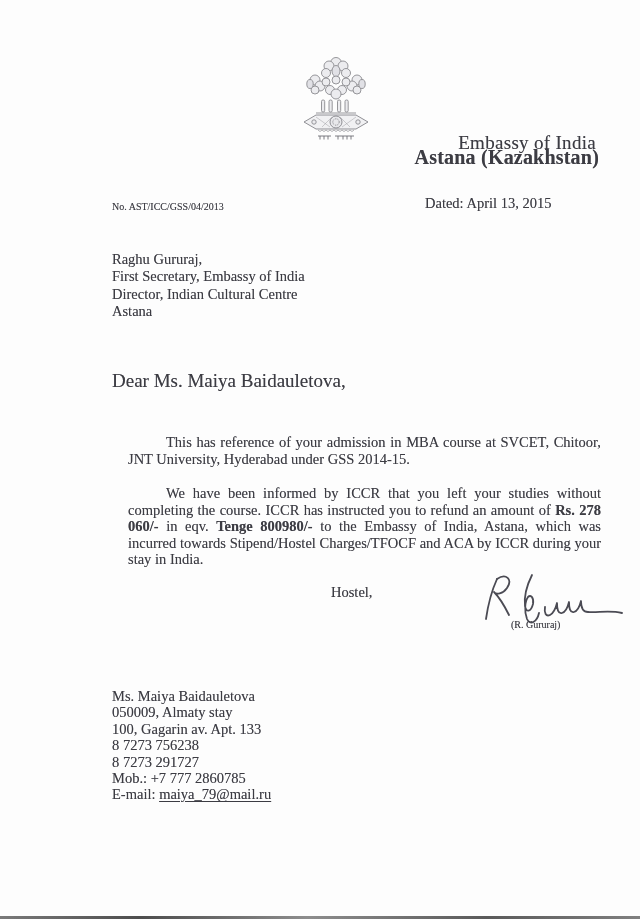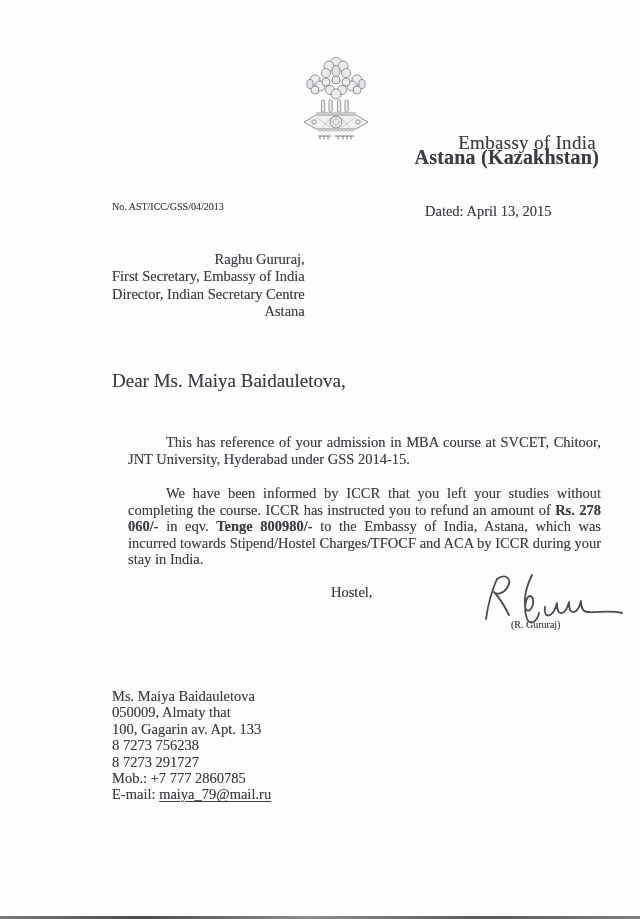--- a/index.html
+++ b/index.html
@@ -6,22 +6,22 @@
   .page {
     position:relative; width:640px; height:919px; margin:0 auto;
     background:#fdfdfd; overflow:hidden;
     font-family:"Liberation Serif","DejaVu Serif",serif;
     color:#3c3c43;
     text-shadow:0 0 0.5px rgba(70,70,80,0.5);
   }
   .org { position:absolute; top:112px; right:44px; font-size:19px; letter-spacing:0.3px;margin-top:20px; }
   .loc { position:absolute; top:146px; right:41px; font-size:20px; font-weight:bold; letter-spacing:0.2px;text-align:right; }
   .ref-no   { position:absolute; top:201px; left:112px; font-size:10px; }
-  .ref-date { position:absolute; top:203px; left:425px; font-size:14.5px; }
-  .sender { position:absolute; top:251px; left:112px; font-size:14.5px; line-height:17.4px;text-align:right; }
+  .ref-date { position:absolute; top:195px; left:425px; font-size:14.5px; }
+  .sender { position:absolute; top:251px; left:112px; font-size:14.5px; line-height:17.4px; }
   .salutation { position:absolute; top:370px; left:112px; font-size:19px; }
   .para {
     position:absolute; left:112px; width:473px; margin:16px;
     font-size:14.5px; line-height:16.6px; text-align:justify; text-indent:38px;
   }
   .p1 { top:418px; }
   .p2 { top:469px; }
   .b { font-weight:bold; }
   .regards { position:absolute; top:584px; left:331px; font-size:14.5px; }
   .sig { position:absolute; top:572px; left:483px; }
@@ -100,21 +100,21 @@
 
   <div class="org">Embassy of India</div>
   <div class="loc">Astana (Kazakhstan)</div>
 
   <div class="ref-no">No. AST/ICC/GSS/04/2013</div>
   <div class="ref-date">Dated: April 13, 2015</div>
 
   <div class="sender">
     <div>Raghu Gururaj,</div>
     <div>First Secretary, Embassy of India</div>
-    <div>Director, Indian Secretary Centre</div>
+    <div>Director, Indian Cultural Centre</div>
     <div>Astana</div>
   </div>
 
   <div class="salutation">Dear Ms. Maiya Baidauletova,</div>
 
   <p class="para p1">This has reference of your admission in MBA course at SVCET, Chitoor, JNT University, Hyderabad under GSS 2014-15.</p>
 
   <p class="para p2"><span>We have been informed by ICCR that you left your studies without completing the course. ICCR has instructed you to refund an amount of </span><span class="b">Rs. 278 060/-</span><span> in eqv. </span><span class="b">Tenge 800980/-</span><span> to the Embassy of India, Astana, which was incurred towards Stipend/Hostel Charges/TFOCF and ACA by ICCR during your stay in India.</span></p>
 
   <div class="regards">Hostel,</div>
@@ -124,21 +124,21 @@
       <path d="M14,7 C9,18 5,33 3,47"></path>
       <path d="M14,7 C23,1 30,7 24,16 C20,22 13,23 11,20 C15,24 21,33 26,43"></path>
       <path d="M49,3 C44,13 41,25 42,34 C43,41 48,40 50,32 C51,26 48,22 45,25 C42,29 41,39 44,47 C47,54 54,50 56,41"></path>
       <path d="M62,35 C61,41 63,45 67,43 C71,41 73,35 74,31 C74,37 75,42 79,41 C83,40 85,34 86,30 C86,36 87,41 91,40 C95,39 97,33 98,29 C98,35 100,40 105,40 C114,41 126,38 139,41"></path>
     </g>
   </svg>
   <div class="signer">(R. Gururaj)</div>
 
   <div class="recipient">
     <div>Ms. Maiya Baidauletova</div>
-    <div>050009, Almaty that</div>
+    <div>050009, Almaty stay</div>
     <div>100, Gagarin av. Apt. 133</div>
     <div>8 7273 756238</div>
     <div>8 7273 291727</div>
     <div>Mob.: +7 777 2860785</div>
     <div><span>E-mail: </span><span class="u">maiya_79@mail.ru</span></div>
   </div>
 
   <div class="scan-edge"></div>
 </div>
 

